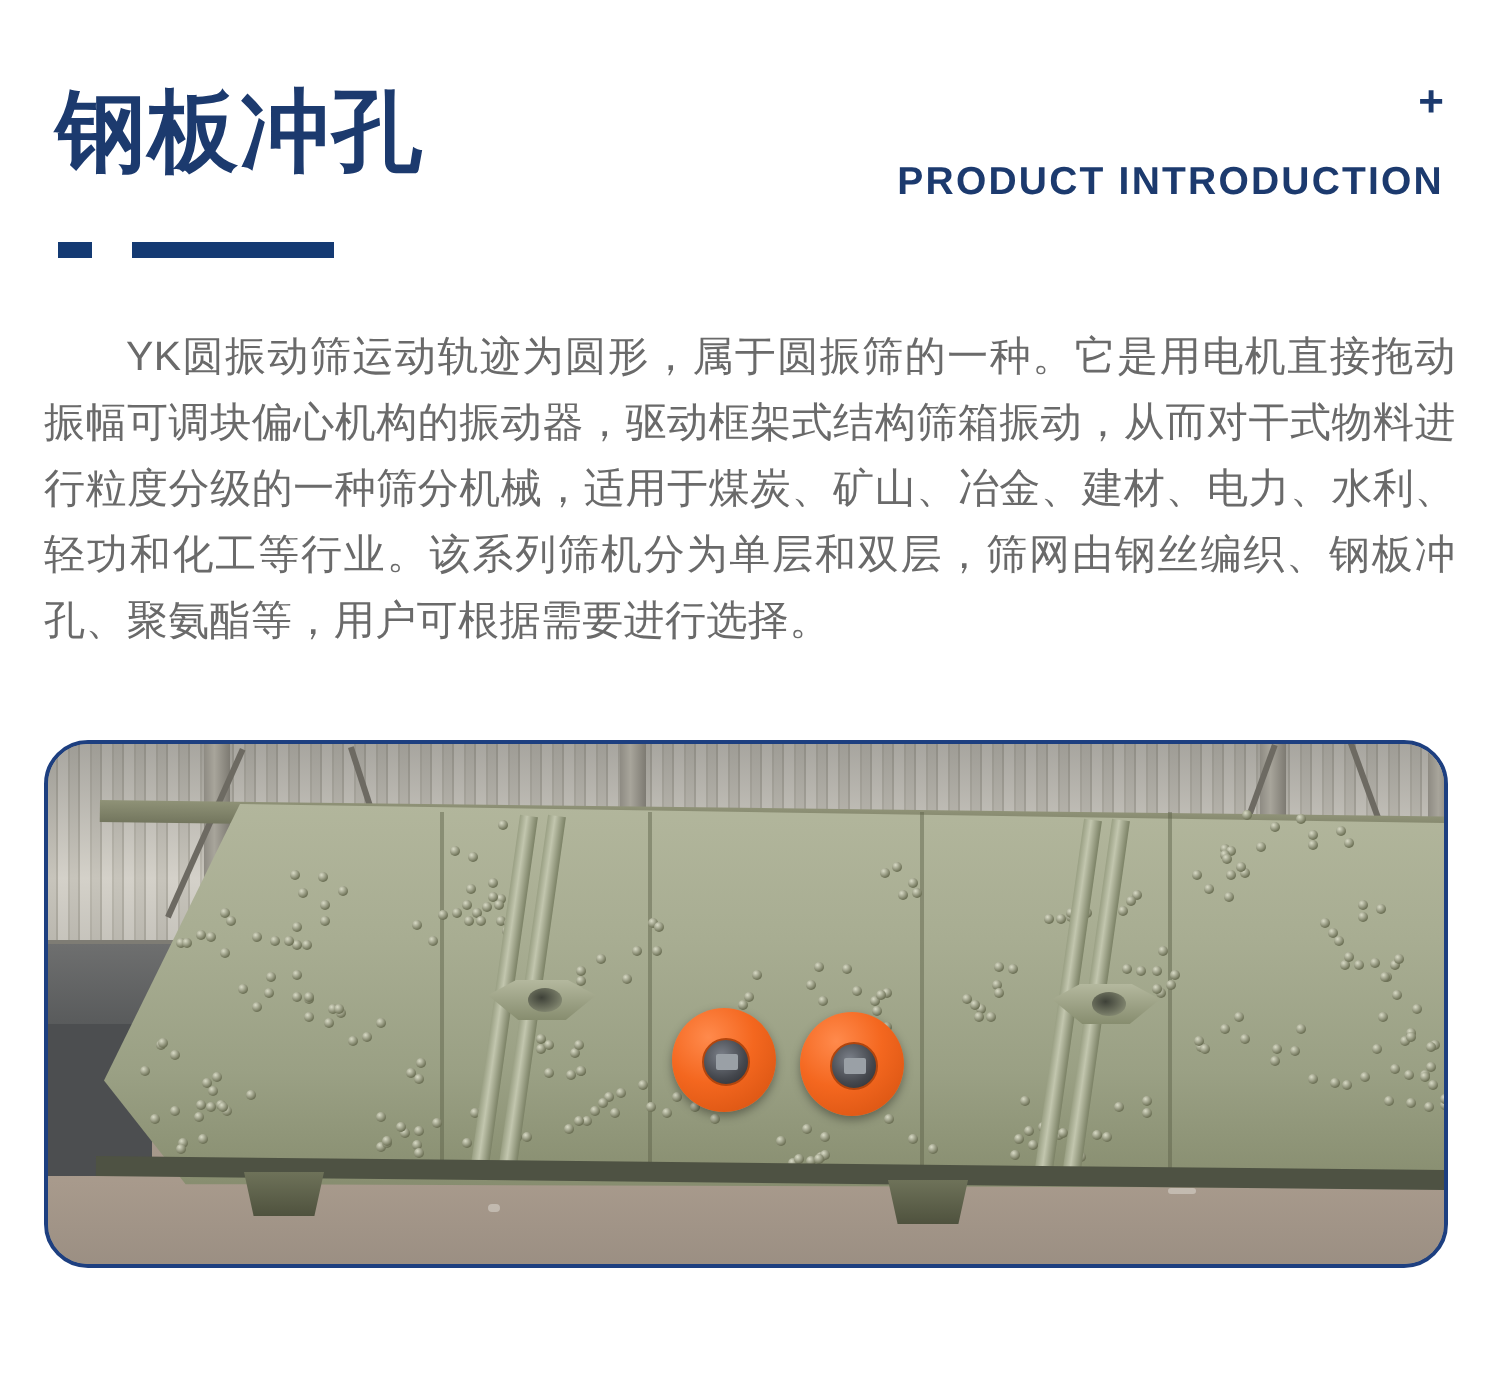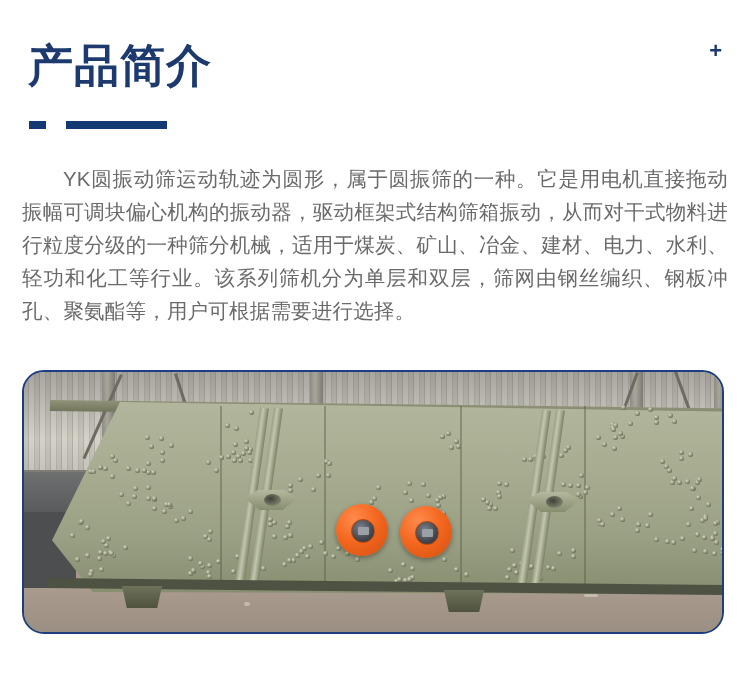--- a/index.html
+++ b/index.html
@@ -301,29 +301,30 @@
     margin: -4px 0 0 -5.5px;
     border-radius: 1px;
     background: #9aa0a6;
   }
 </style>
 </head>
 <body>
 
 <div class="header">
 
-  <div class="title-zh">产品简介</div>
+  <div class="title-zh">钢板冲孔</div>
 
   <div class="rule-wrap">
     <div class="rule-dash"></div>
     <div class="rule-bar"></div>
   </div>
 
   <div class="plus-mark">+</div>
 
+  <div class="title-en">PRODUCT INTRODUCTION</div>
 </div>
 
 <div class="intro-text">YK圆振动筛运动轨迹为圆形，属于圆振筛的一种。它是用电机直接拖动振幅可调块偏心机构的振动器，驱动框架式结构筛箱振动，从而对干式物料进行粒度分级的一种筛分机械，适用于煤炭、矿山、冶金、建材、电力、水利、轻功和化工等行业。该系列筛机分为单层和双层，筛网由钢丝编织、钢板冲孔、聚氨酯等，用户可根据需要进行选择。</div>
 
 <div class="photo-frame">
   <div class="photo-inner">
 
     <div class="wall"></div>
     <div class="wall-shadow"></div>
     <div class="wall-post p1"></div>

